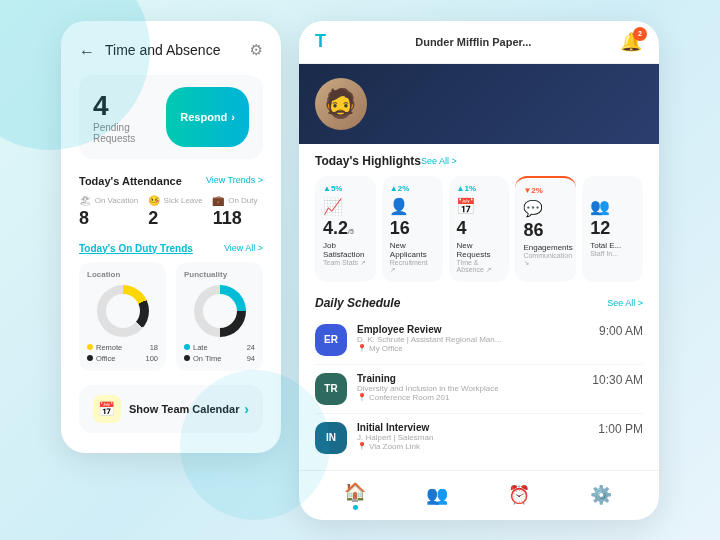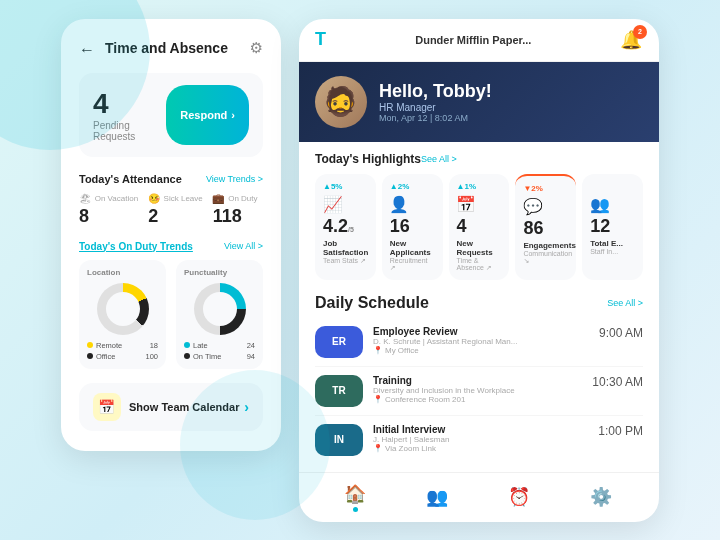--- a/index.html
+++ b/index.html
@@ -57,21 +57,21 @@
 
     .panel-title-row {
       display: flex;
       align-items: center;
       gap: 6px;
       flex: 1;
     }
 
     .panel-title {
       font-size: 14px;
-      font-weight: 700;
+      font-weight: 400;
       color: #222;
     }
 
     .gear-icon {
       font-size: 15px;
       color: #888;
     }
 
     
     .pending-card {
@@ -109,21 +109,21 @@
       white-space: nowrap;
       display: flex;
       align-items: center;
       gap: 4px;
     }
 
     
     .section-header {
       display: flex;
       justify-content: space-between;
-      align-items: center;
+      align-items: flex-start;
       margin-bottom: 8px;
     }
 
     .section-title {
       font-size: 11px;
       font-weight: 700;
       color: #222;
     }
 
     .view-link {
@@ -453,21 +453,21 @@
       color: #222;
     }
 
     .hc-sub {
       font-size: 7px;
       color: #888;
     }
 
     .hc-label {
       font-size: 8px;
-      font-weight: 700;
+      font-weight: 400;
       color: #333;
       display: block;
       margin-top: 2px;
     }
 
     .hc-category {
       font-size: 7px;
       color: #aaa;
       display: block;
     }
@@ -483,39 +483,40 @@
     }
 
     .schedule-header {
       display: flex;
       justify-content: space-between;
       align-items: center;
       margin-bottom: 6px;
     }
 
     .schedule-title {
-      font-size: 16px;
+      font-size: 12px;
       font-weight: 700;
       color: #222;
+      font-style: italic;
     }
 
     .schedule-item {
       display: flex;
       align-items: flex-start;
       gap: 10px;
       padding: 8px 0;
       border-bottom: 1px solid #f5f5f5;
     }
 
     .schedule-item:last-child {
       border-bottom: none;
     }
 
     .schedule-avatar {
-      width: 48px;
+      width: 32px;
       height: 32px;
       border-radius: 10px;
       display: flex;
       align-items: center;
       justify-content: center;
       font-size: 10px;
       font-weight: 700;
       color: white;
       flex-shrink: 0;
     }
@@ -714,25 +715,20 @@
       <div style="position:relative;">
         <span class="notif-icon">🔔</span>
         <span class="notif-badge">2</span>
       </div>
     </div>
 
     <div class="hero-section">
       <div class="avatar-img">
         <span class="avatar-face">🧔</span>
       </div>
-      <div class="greeting-text">
-        <h2>Hello, Tobby!</h2>
-        <span class="role">HR Manager</span>
-        <span class="datetime">Mon, Apr 12 | 8:02 AM</span>
-      </div>
     </div>
 
     <div class="highlights-section">
       <div class="highlights-header">
         <span class="highlights-title">Today's Highlights</span>
         <span class="see-all">See All &gt;</span>
       </div>
       <div class="highlights-cards">
         <div class="highlight-card">
           <div class="hc-badge">▲5%</div>

